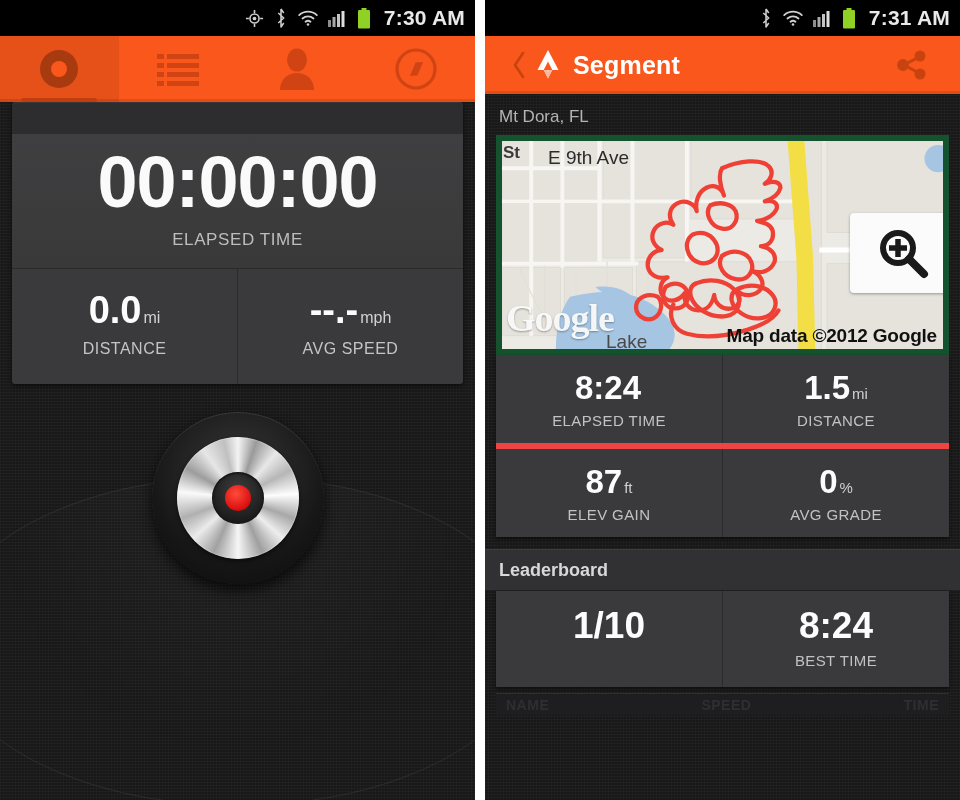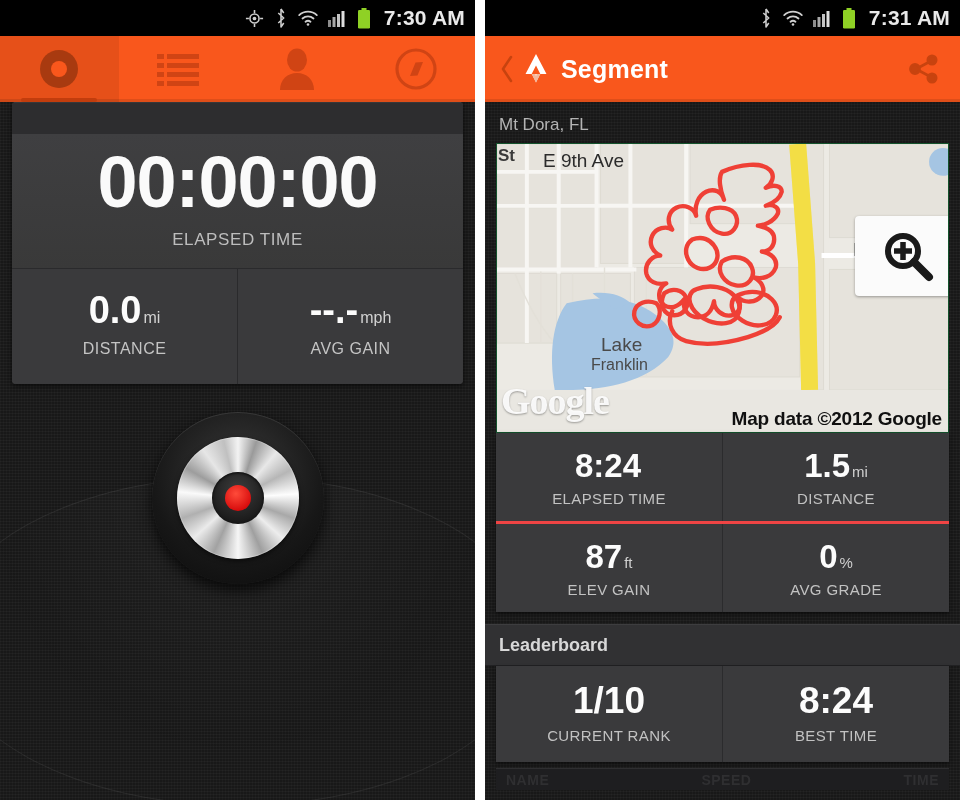--- a/index.html
+++ b/index.html
@@ -81,53 +81,53 @@
     background:radial-gradient(circle at 50% 35%, #3d3d3d, #1a1a1a 75%);
     display:flex; align-items:center; justify-content:center;
     box-shadow:0 1px 3px rgba(0,0,0,.8) inset; }
   .recdot{ width:26px; height:26px; border-radius:50%;
     background:radial-gradient(circle at 42% 34%, #ff4b3a, #d80d0d 72%, #a70808 100%); }
 
   
   .gap{ width:10px; background:#ffffff; height:800px; }
 
   
-  .actionbar{ position:relative; height:66px; background:#f9571c; display:flex;
-    align-items:center; padding:0 14px; z-index:4;
+  .actionbar{ position:relative; height:58px; background:#f9571c; display:flex;
+    align-items:center; padding:0 26px; z-index:4;
     box-shadow:inset 0 -3px 0 rgba(0,0,0,.10); }
   .ab-back{ display:flex; align-items:center; margin-right:4px; }
   .ab-logo{ margin:0 10px 0 2px; display:flex; }
   .ab-title{ color:#fff; font-size:25px; font-weight:bold; letter-spacing:.2px; }
   .ab-spacer{ flex:1; }
   .ab-share{ display:flex; align-items:center; padding:6px; }
 
   .seg-head{ position:relative; padding:10px 14px 8px; z-index:3; }
   .seg-title{ color:#ffffff; font-size:25px; font-weight:bold; letter-spacing:-.2px; }
   .seg-sub{ color:#b4b4b4; font-size:17px; margin-top:3px; }
 
   
-  .mapwrap{ position:relative; margin:0 11px; height:290px; overflow:hidden;
-    border:1px solid #14532d; background:#e9e7e1; z-index:3; }
+  .mapwrap{ position:relative; margin:0 11px; height:220px; overflow:hidden;
+    border:6px solid #14532d; background:#e9e7e1; z-index:3; }
   .mapwrap svg.mapsvg{ position:absolute; inset:0; }
   .goog{ position:absolute; left:4px; bottom:12px;
     font-family:"Liberation Serif", serif; font-size:38px; line-height:1;
     color:rgba(255,255,255,.92); font-weight:bold; letter-spacing:-1px;
     text-shadow:0 1px 2px rgba(0,0,0,.35); }
   .mapattr{ position:absolute; right:6px; bottom:2px; color:#101010;
      font-size:19px; font-weight:bold; letter-spacing:-.2px; }
   .zoombtn{ position:absolute; right:-12px; top:72px; width:105px; height:80px;
     background:#fbfbfb; border-radius:4px; box-shadow:0 1px 3px rgba(0,0,0,.35);
     display:flex; align-items:center; justify-content:center; }
   .maplabel{ position:absolute; color:#3a3a3a; font-size:17px; }
 
   
   .statgrid{ position:relative; margin:0 11px; background:#3a3a3c; z-index:3;
     box-shadow:0 2px 4px rgba(0,0,0,.5); }
   .statrow{ display:flex; }
-  .statrow + .statrow{ border-top:3px solid #ef4444;justify-content:flex-end; }
+  .statrow + .statrow{ border-top:6px solid #ef4444;justify-content:flex-end; }
   .statcell{ flex:1; text-align:center; padding:16px 0 14px; }
   .statcell + .statcell{ border-left:1px solid #2b2b2d; }
   .statnum{ color:#fcfcfc; font-size:33px; font-weight:bold; line-height:1; }
   .statunit{ color:#d0d0d0; font-size:15px; font-weight:normal; margin-left:2px; }
   .statlabel{ color:#c2c2c2; font-size:15px; letter-spacing:.4px; margin-top:8px; }
 
   .lb-header{ position:relative; margin:12px 0 0; padding:10px 14px 9px; background:#313133;
     color:#d8d8d8; font-size:18px; font-weight:bold; z-index:3;
     border-top:1px solid #3d3d3f; border-bottom:1px solid #212123; }
   .lb-grid{ position:relative; display:flex; background:#3a3a3c; z-index:3;
@@ -233,21 +233,21 @@
         <div class="timer">00:00:00</div>
         <div class="sublabel">ELAPSED TIME</div>
       </div>
       <div class="splitrow">
         <div class="splitcell">
           <div><span class="bignum">0.0</span><span class="unit">mi</span></div>
           <div class="celllabel">DISTANCE</div>
         </div>
         <div class="splitcell">
           <div><span class="bignum">--.-</span><span class="unit">mph</span></div>
-          <div class="celllabel">AVG GAIN</div>
+          <div class="celllabel">AVG SPEED</div>
         </div>
       </div>
     </div>
 
     <div class="recwrap">
       <div class="arc"></div>
       <div class="recbtn">
         <div class="recdisc">
           <div class="rechub">
             <div class="recdot"></div>
@@ -444,21 +444,20 @@
           <div><span class="statnum">0</span><span class="statunit">%</span></div>
           <div class="statlabel">AVG GRADE</div>
         </div>
       </div>
     </div>
 
     <div class="lb-header">Leaderboard</div>
     <div class="lb-grid">
       <div class="lb-cell">
         <div class="lb-num">1/10</div>
-        <div class="lb-label">CURRENT RANK</div>
       </div>
       <div class="lb-cell">
         <div class="lb-num">8:24</div>
         <div class="lb-label">BEST TIME</div>
       </div>
     </div>
     <div class="lb-peek">
       <span>NAME</span>
       <span>SPEED</span>
       <span>TIME</span>

